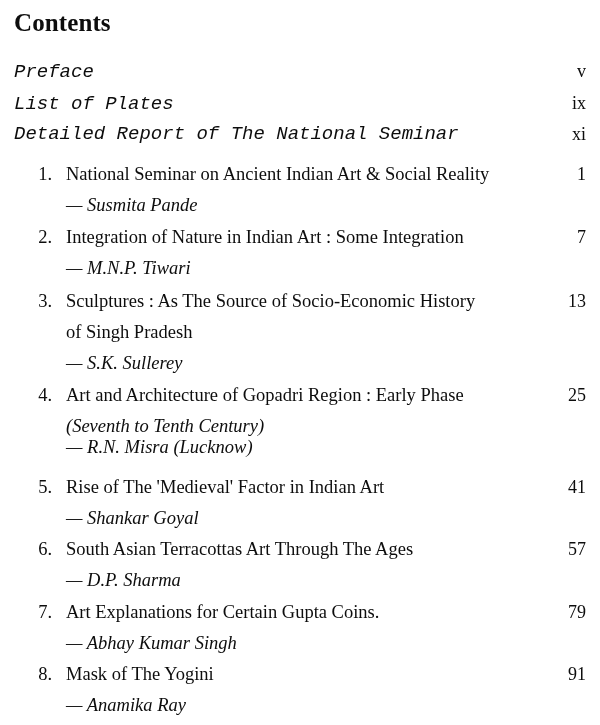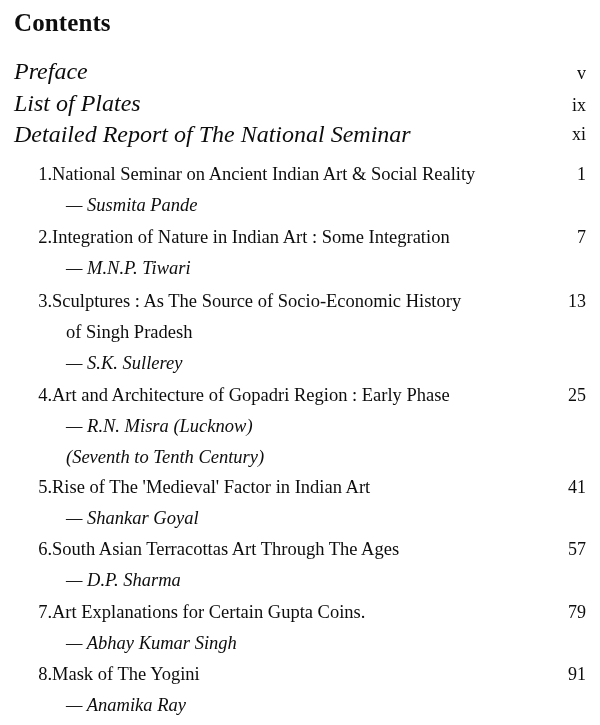--- a/index.html
+++ b/index.html
@@ -38,23 +38,24 @@
   .front-row {
     position: absolute;
     left: 14px;
     width: 572px;
     height: 26px;
     display: flex;
     align-items: baseline;
   }
   .front-label {
     font-style: italic;
-    font-size: 24px;
+    font-size: 19px;
     line-height: 26px;
     white-space: nowrap;
+    font-family: Liberation Mono, monospace;
   }
   .front-page {
     margin-left: auto;
     font-size: 18px;
     line-height: 26px;
     text-align: right;
     white-space: nowrap;
   }
 
   
@@ -74,20 +75,21 @@
   }
   .num {
     width: 38px;
     flex: 0 0 38px;
     text-align: right;
     font-size: 18.5px;
     line-height: 25px;
     white-space: nowrap;
   }
   .title-cell {
+    margin-left: 14px;
     font-size: 18.5px;
     line-height: 25px;
     white-space: nowrap;
   }
   .title-cell.cont {
     margin-left: 52px;
   }
   .title-cell.italic {
     font-style: italic;
     margin-left: 52px;
@@ -163,25 +165,25 @@
         <div class="entry-line">
           <span class="author-cell">— S.K. Sullerey</span>
         </div>
       </div>
       <div class="entry" style="top: 383px;">
         <div class="entry-line">
           <span class="num">4.</span>
           <span class="title-cell">Art and Architecture of Gopadri Region : Early Phase</span>
           <span class="page-num">25</span>
         </div>
-        <div class="entry-line">
-          <span class="author-cell">— R.N. Misra (Lucknow)</span>
-        </div>
         <div class="entry-line tight">
           <span class="title-cell italic">(Seventh to Tenth Century)</span>
+        </div>
+        <div class="entry-line">
+          <span class="author-cell">— R.N. Misra (Lucknow)</span>
         </div>
       </div>
       <div class="entry" style="top: 475px;">
         <div class="entry-line">
           <span class="num">5.</span>
           <span class="title-cell">Rise of The 'Medieval' Factor in Indian Art</span>
           <span class="page-num">41</span>
         </div>
         <div class="entry-line">
           <span class="author-cell">— Shankar Goyal</span>

